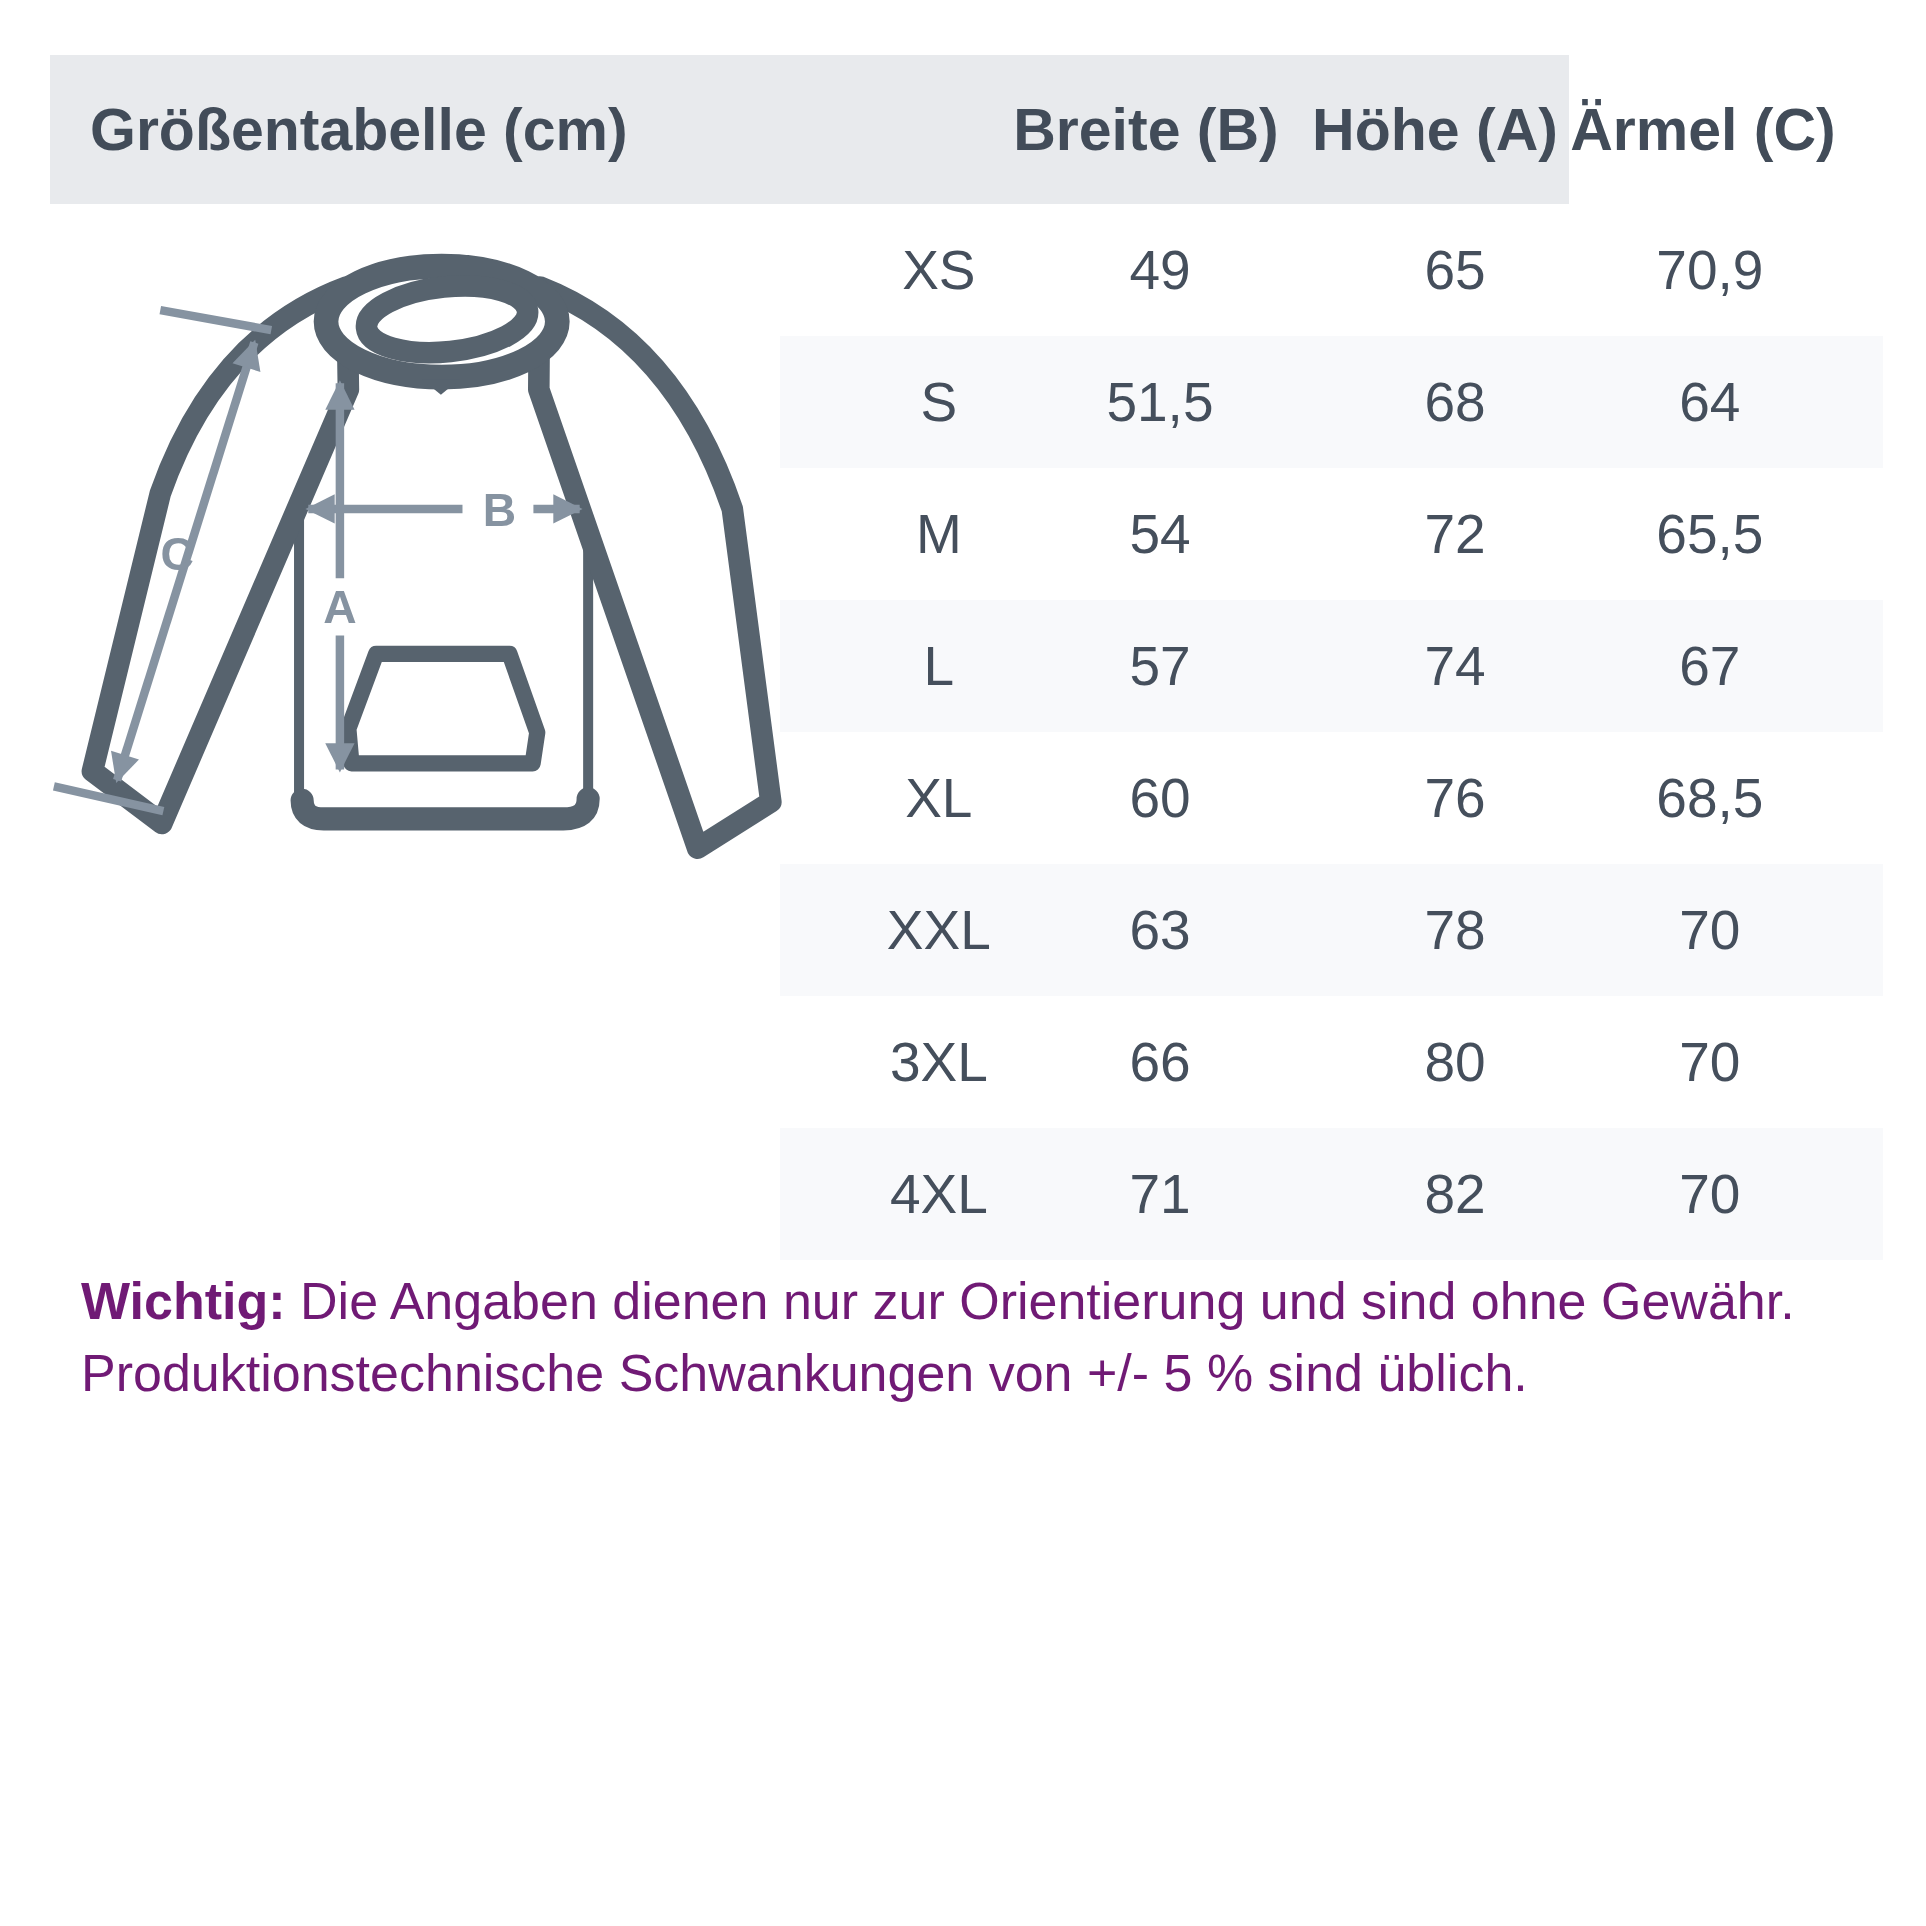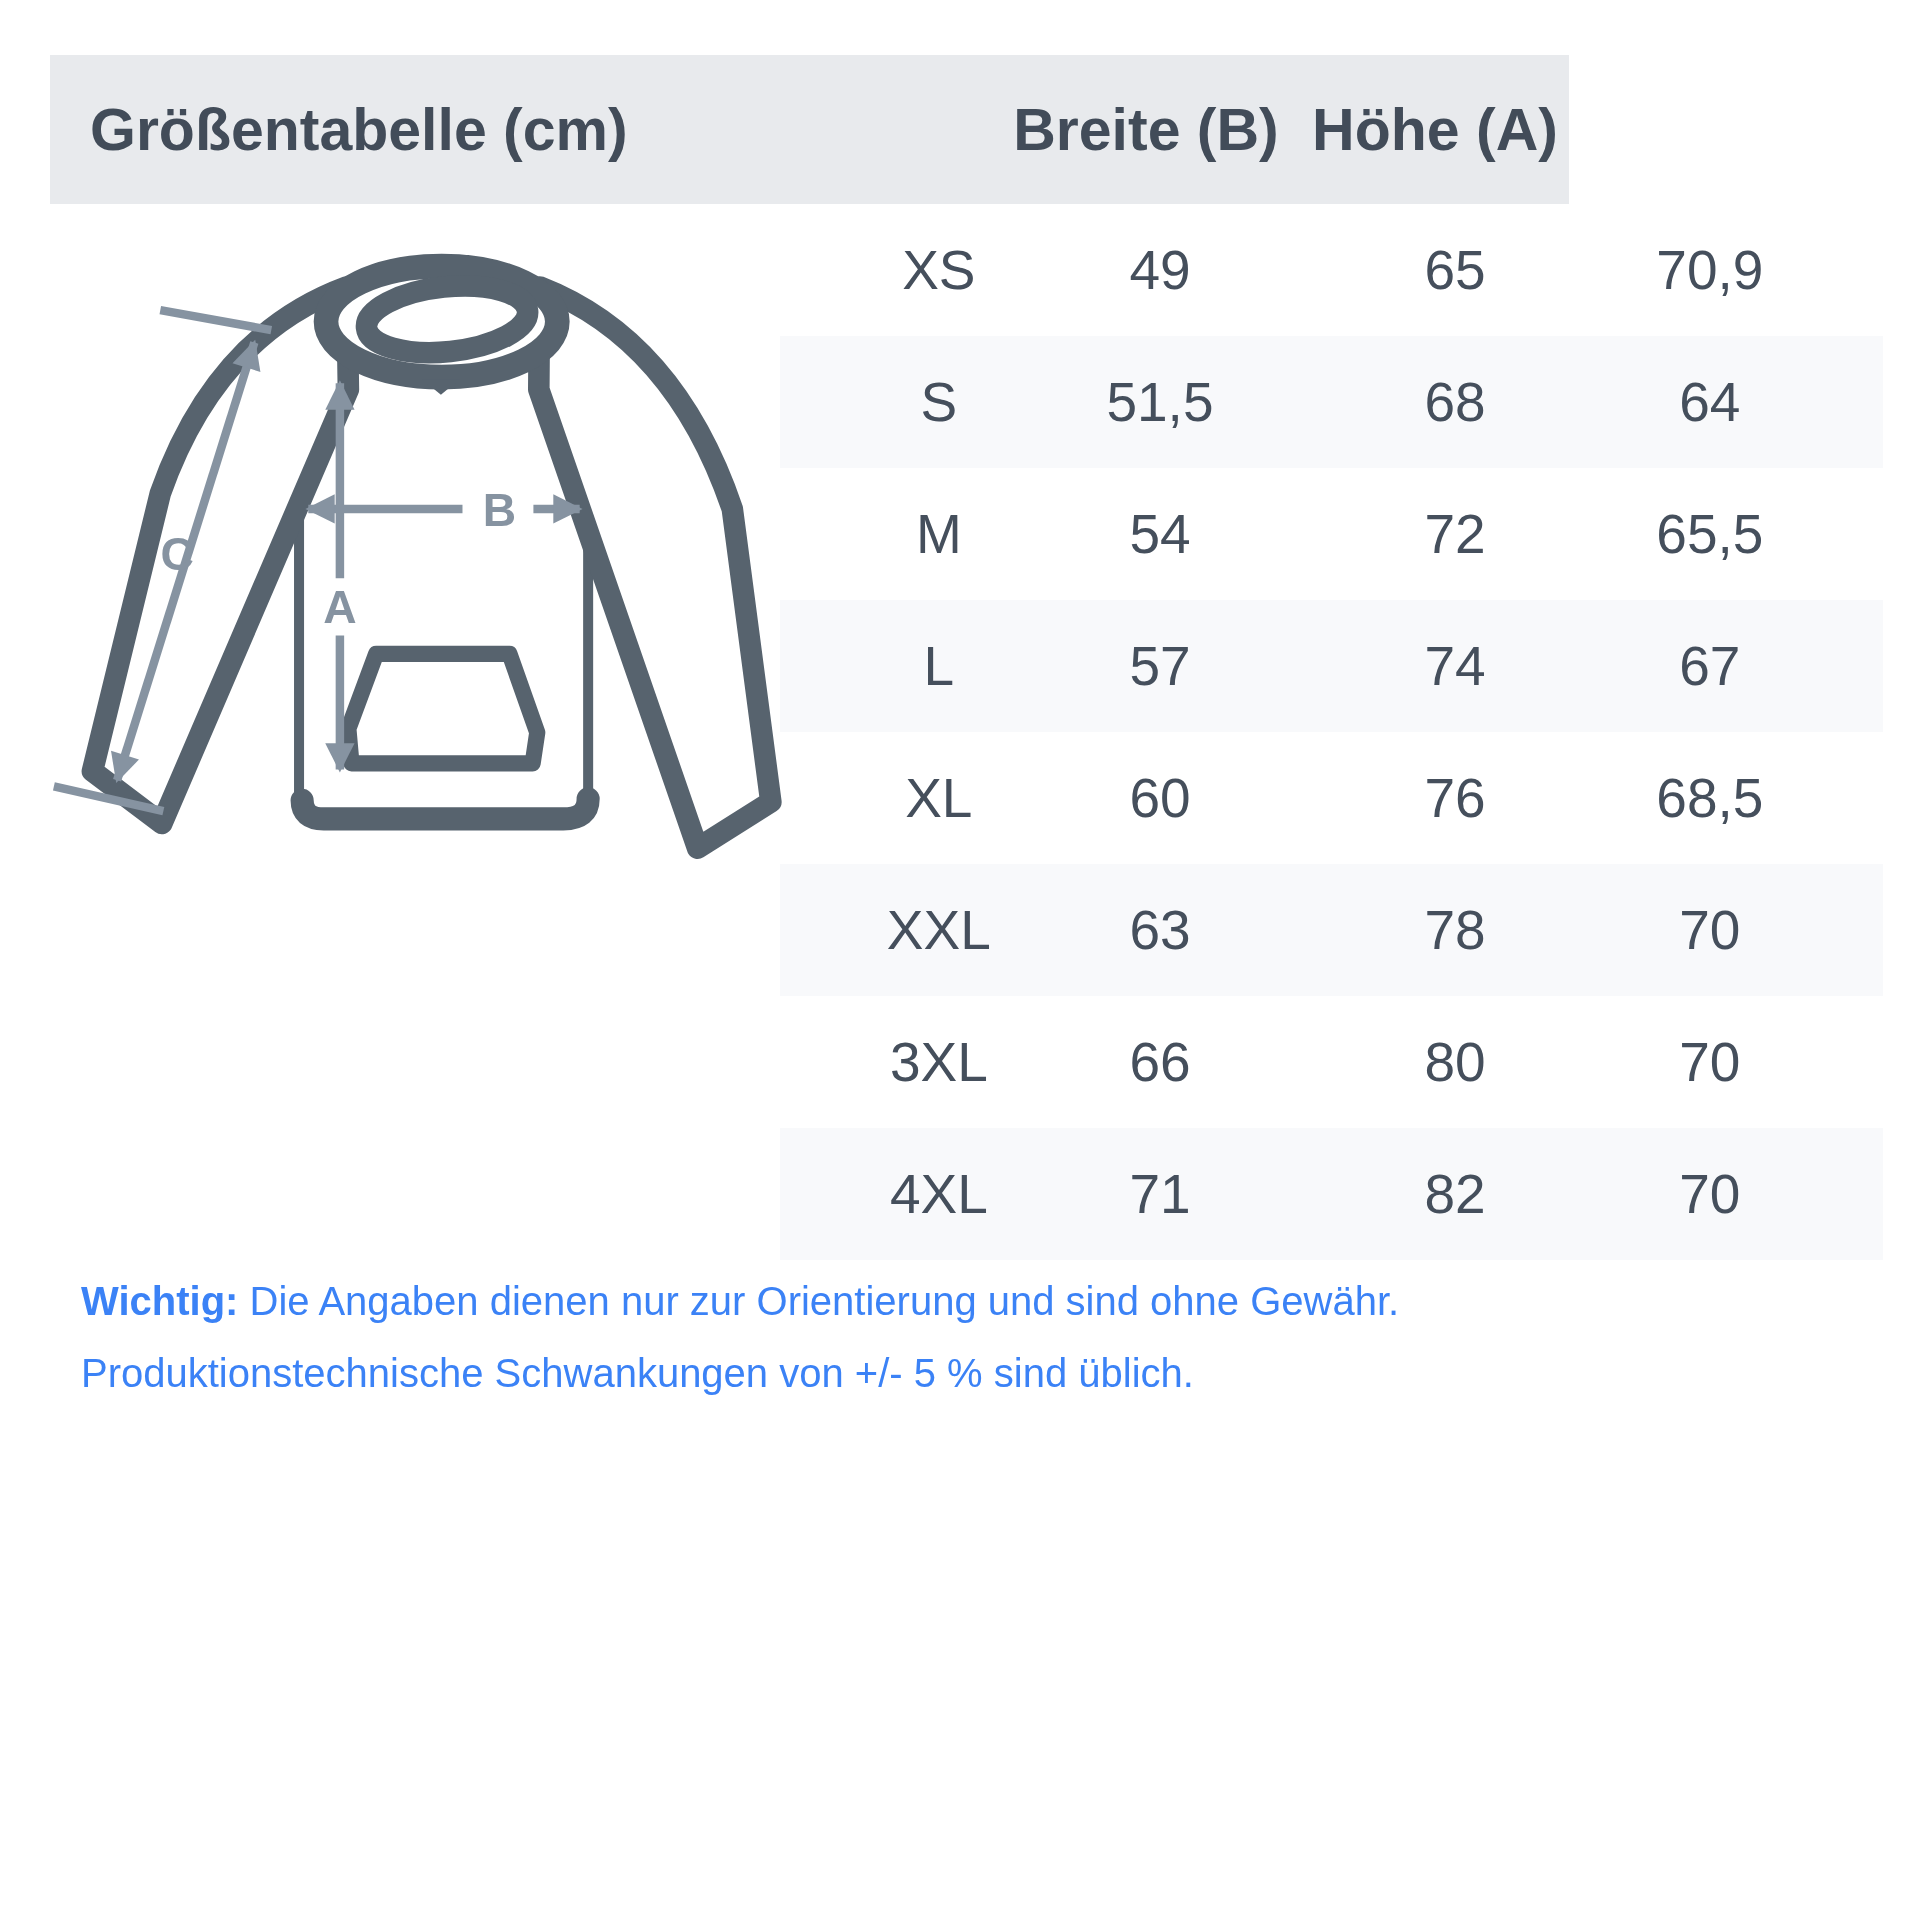--- a/index.html
+++ b/index.html
@@ -40,31 +40,32 @@
   .c-aermel { left: 84.3%; }
 
   .hoodie-figure {
     position: absolute; left: 50px; top: 216px;
     width: 771px; height: 663px;
   }
   .hoodie-figure svg { width: 100%; height: 100%; display: block; }
 
   .note {
     position: absolute; left: 81px; top: 1265px; width: 1788px;
-    font-size: 40px; line-height: 72px; color: #3b82f6;
+    font-size: 52px; line-height: 72px; color: #701a75;
   }
   .note .em { font-weight: bold; }
 </style>
 </head>
 <body>
 
 <div class="size-header">
   <span class="title">Größentabelle (cm)</span>
   <span class="col-label col-breite">Breite (B)</span>
   <span class="col-label col-hoehe">Höhe (A)</span>
+  <span class="col-label col-aermel">Ärmel (C)</span>
 </div>
 
 <div class="hoodie-figure">
   <svg viewBox="65 280 1000 860" xmlns="http://www.w3.org/2000/svg">
     <defs>
       <marker id="ah-end" viewBox="0 0 10 10" refX="9" refY="5" markerWidth="46" markerHeight="38" markerUnits="userSpaceOnUse" orient="auto">
         <path d="M0,0 L10,5 L0,10 Z" fill="#8693a1"></path>
       </marker>
       <marker id="ah-start" viewBox="0 0 10 10" refX="9" refY="5" markerWidth="46" markerHeight="38" markerUnits="userSpaceOnUse" orient="auto-start-reverse">
         <path d="M0,0 L10,5 L0,10 Z" fill="#8693a1"></path>

